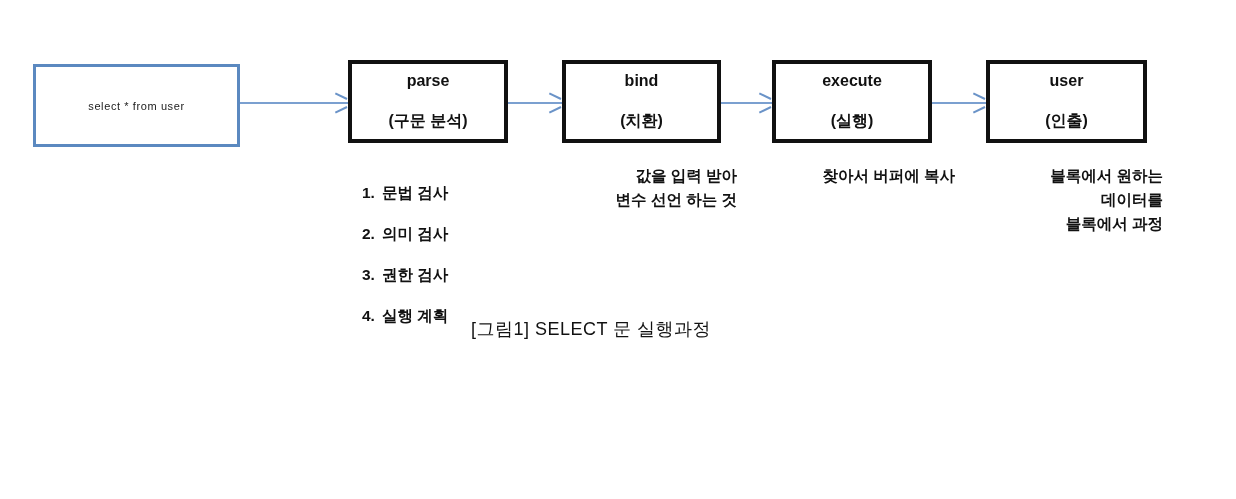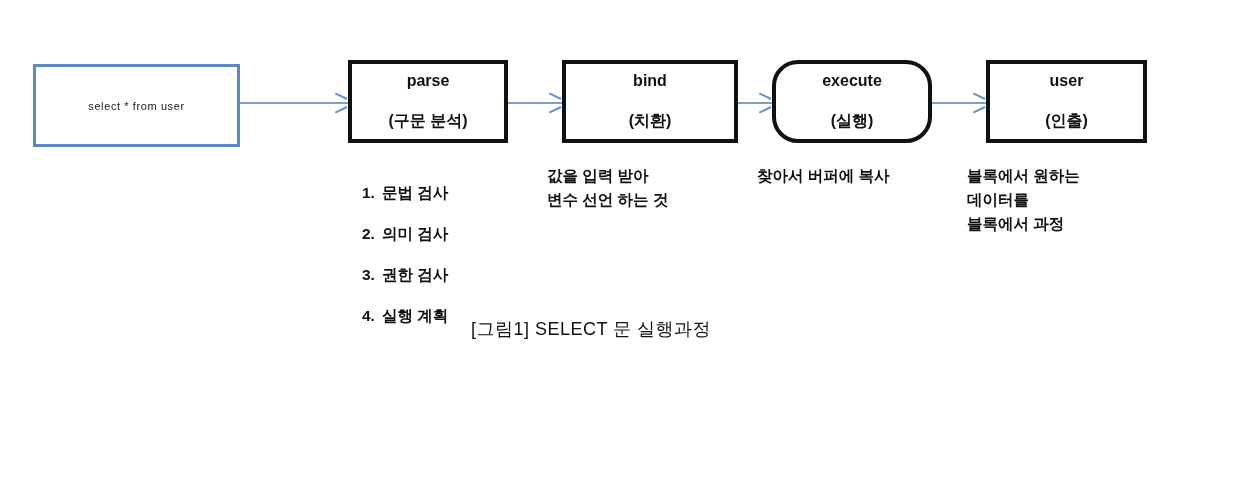--- a/index.html
+++ b/index.html
@@ -61,22 +61,22 @@
   }
   .node.step-node .node-sub {
     font-size: 16px;
     font-weight: bold;
     line-height: 1.3;
     color: #111111;
     margin-top: 20px;
   }
 
   #node-parse   { left: 348px;  top: 60px; width: 160px; }
-  #node-bind    { left: 562px;  top: 60px; width: 176px; }
-  #node-execute { left: 772px;  top: 60px; width: 160px; border-radius: 26px; }
+  #node-bind    { left: 562px;  top: 60px; width: 159px; }
+  #node-execute { left: 772px;  top: 60px; width: 160px; }
   #node-patch   { left: 986px;  top: 60px; width: 161px; }
 
   
   .connector {
     position: absolute;
     height: 14px;
     top: 96px;
   }
   .connector .shaft {
     position: absolute;
@@ -118,21 +118,21 @@
   #conn-3 { left: 717px; width: 55px; }
   #conn-4 { left: 932px; width: 54px; }
 
   
   .desc {
     position: absolute;
     font-size: 15.5px;
     font-weight: bold;
     line-height: 1.55;
     color: #111111;
-    text-align: left;
+    text-align: right;
   }
   .desc-line { display: block; white-space: nowrap; }
 
   #desc-parse {
     left: 348px;
     top: 164px;
     width: 190px;
     text-align: left;
   }
   .ol-list {

